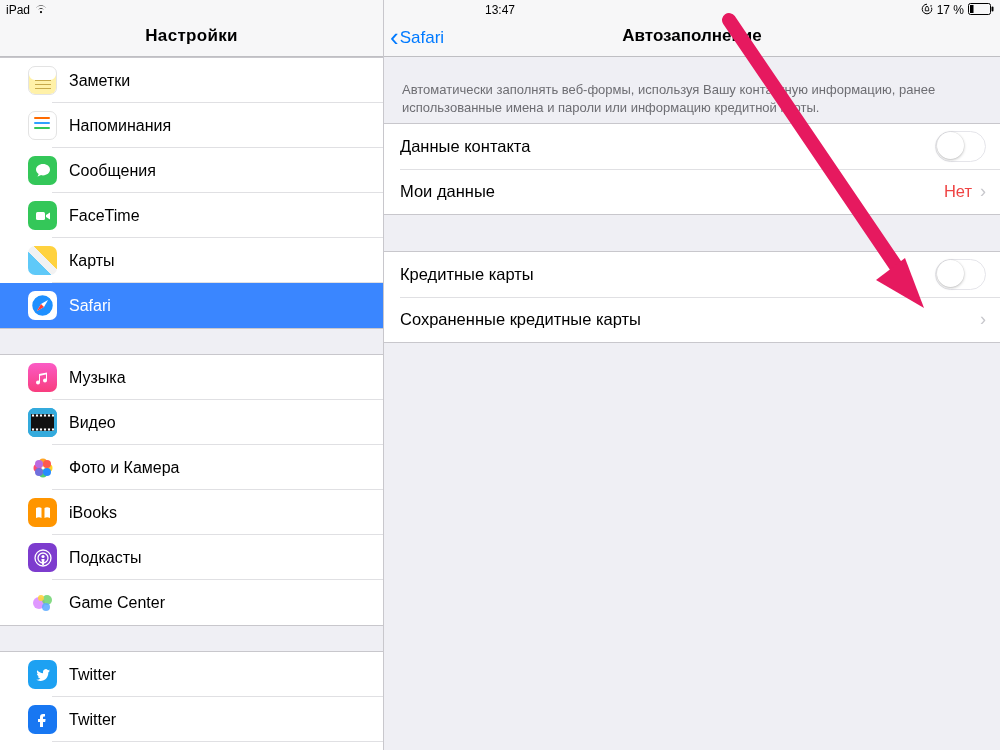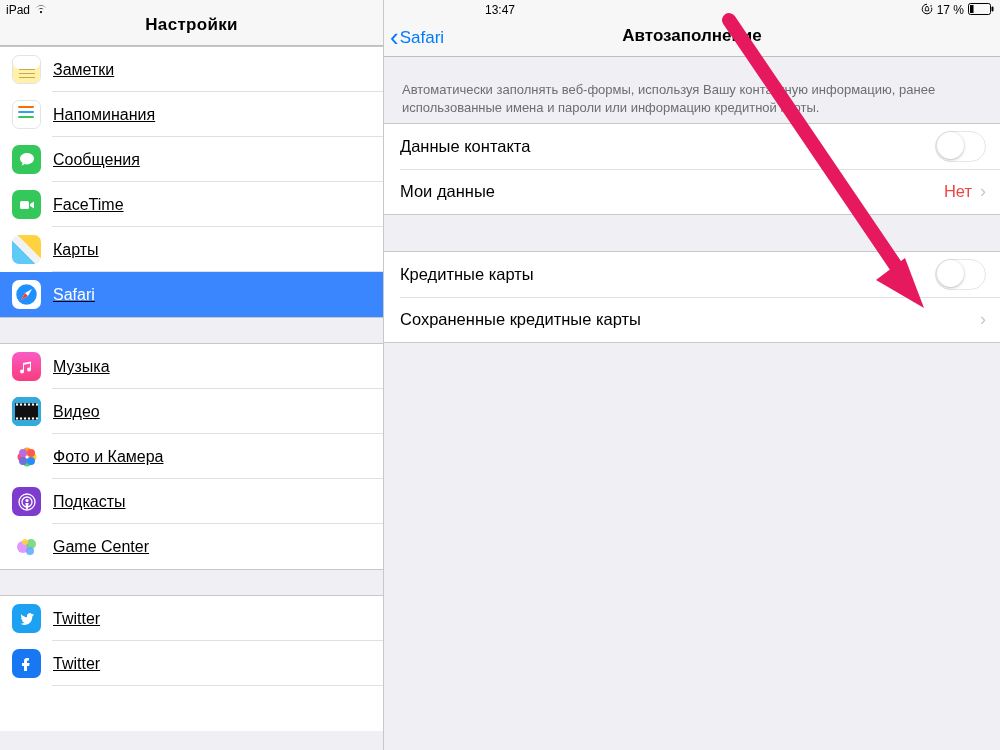--- a/index.html
+++ b/index.html
@@ -5,26 +5,26 @@
   * { box-sizing: border-box; margin: 0; padding: 0; }
   html, body { width: 1000px; height: 750px; font-family: -apple-system, "Helvetica Neue", Helvetica, Arial, sans-serif; background:#efeff4; color:#000; overflow:hidden;}
   .statusbar { position:absolute; top:0; left:0; right:0; height:20px; display:flex; align-items:center; font-size:12px; padding:0 6px; z-index:50;gap:20px;}
   .statusbar .sb-left, .statusbar .sb-right { display:flex; align-items:center; gap:4px;}
   .statusbar .sb-center { position:absolute; left:50%; transform:translateX(-50%);}
   .statusbar .wifi { display:inline-block; }
   .statusbar .battery { display:inline-block;}
   .app { display:flex; width:1000px; height:750px;}
   
   .sidebar { width:384px; height:100%; border-right:1px solid #c8c7cc; background:#efeff4; display:flex; flex-direction:column;}
-  .sidebar-header { height:46px; border-bottom:1px solid #bfbfc3; background:#f7f7f8; display:flex; align-items:flex-end; justify-content:center; padding-bottom:10px;}
+  .sidebar-header { height:57px; border-bottom:1px solid #bfbfc3; background:#f7f7f8; display:flex; align-items:flex-end; justify-content:center; padding-bottom:10px;}
   .sidebar-header h1 { font-size:17px; font-weight:700; letter-spacing:0.3px;}
   .side-list { flex:1; overflow:hidden;}
   .group-gap { height:27px; border-top:1px solid #c8c7cc; border-bottom:1px solid #c8c7cc; background:#efeff4;}
   .group-gap.first { border-top:none; height:0;}
-  .row { height:45px; background:#fff; display:flex; align-items:center; padding-left:12px; position:relative; cursor:default;text-decoration:underline;}
+  .row { height:45px; background:#fff; display:flex; align-items:center; padding-left:28px; position:relative; cursor:default;}
   .row.sep-indent::after { content:""; position:absolute; left:52px; right:0; bottom:0; height:1px; background:#e0e0e3;}
   .row .icon { width:29px; height:29px; border-radius:7px; margin-right:12px; flex:0 0 29px; display:flex; align-items:center; justify-content:center; font-size:16px;}
   .row .label { font-size:16px; color:#000;}
   .row.selected { background:#3a86ff;}
   .row.selected .label { color:#fff;}
   .row.selected::after { display:none;}
   
   .ic-notes{background:linear-gradient(#fff,#fff); box-shadow:inset 0 -14px 0 #fff1a8; border:1px solid #e3e3e3;}
   .ic-notes::before{content:""; width:16px; height:1.5px; background:#c7a94b; box-shadow:0 4px 0 #c7a94b,0 8px 0 #c7a94b;}
   .ic-rem{background:#fff; border:1px solid #e3e3e3;}
@@ -196,20 +196,28 @@
                 <circle cx="15" cy="7" r="4" fill="#ff3b30"></circle>
                 <circle cx="15" cy="15" r="4" fill="#007aff"></circle>
                 <circle cx="7" cy="15" r="4" fill="#5856d6"></circle>
                 <circle cx="7" cy="7" r="4" fill="#af52de"></circle>
               </g>
             </svg>
           </div>
         <div class="label">Фото и Камера</div>
       </div>
       <div class="row sep-indent">
+        <div class="icon ic-ibooks">
+            <svg width="18" height="18" viewBox="0 0 18 18">
+              <path d="M2 4c2-1 4-1 5.5 0v10C6 13 4 13 2 14zM16 4c-2-1-4-1-5.5 0v10c1.5-1 3.5-1 5.5 0z" fill="#fff"></path>
+            </svg>
+          </div>
+        <div class="label">iBooks</div>
+      </div>
+      <div class="row sep-indent">
         <div class="icon ic-podcasts">
             <svg width="20" height="20" viewBox="0 0 20 20">
               <circle cx="10" cy="10" r="8" fill="none" stroke="#fff" stroke-width="1.3"></circle>
               <circle cx="10" cy="10" r="5" fill="none" stroke="#fff" stroke-width="1.3"></circle>
               <circle cx="10" cy="8.5" r="1.6" fill="#fff"></circle>
               <path d="M8.4 11h3.2l-.8 6h-1.6z" fill="#fff"></path>
             </svg>
           </div>
         <div class="label">Подкасты</div>
       </div>

